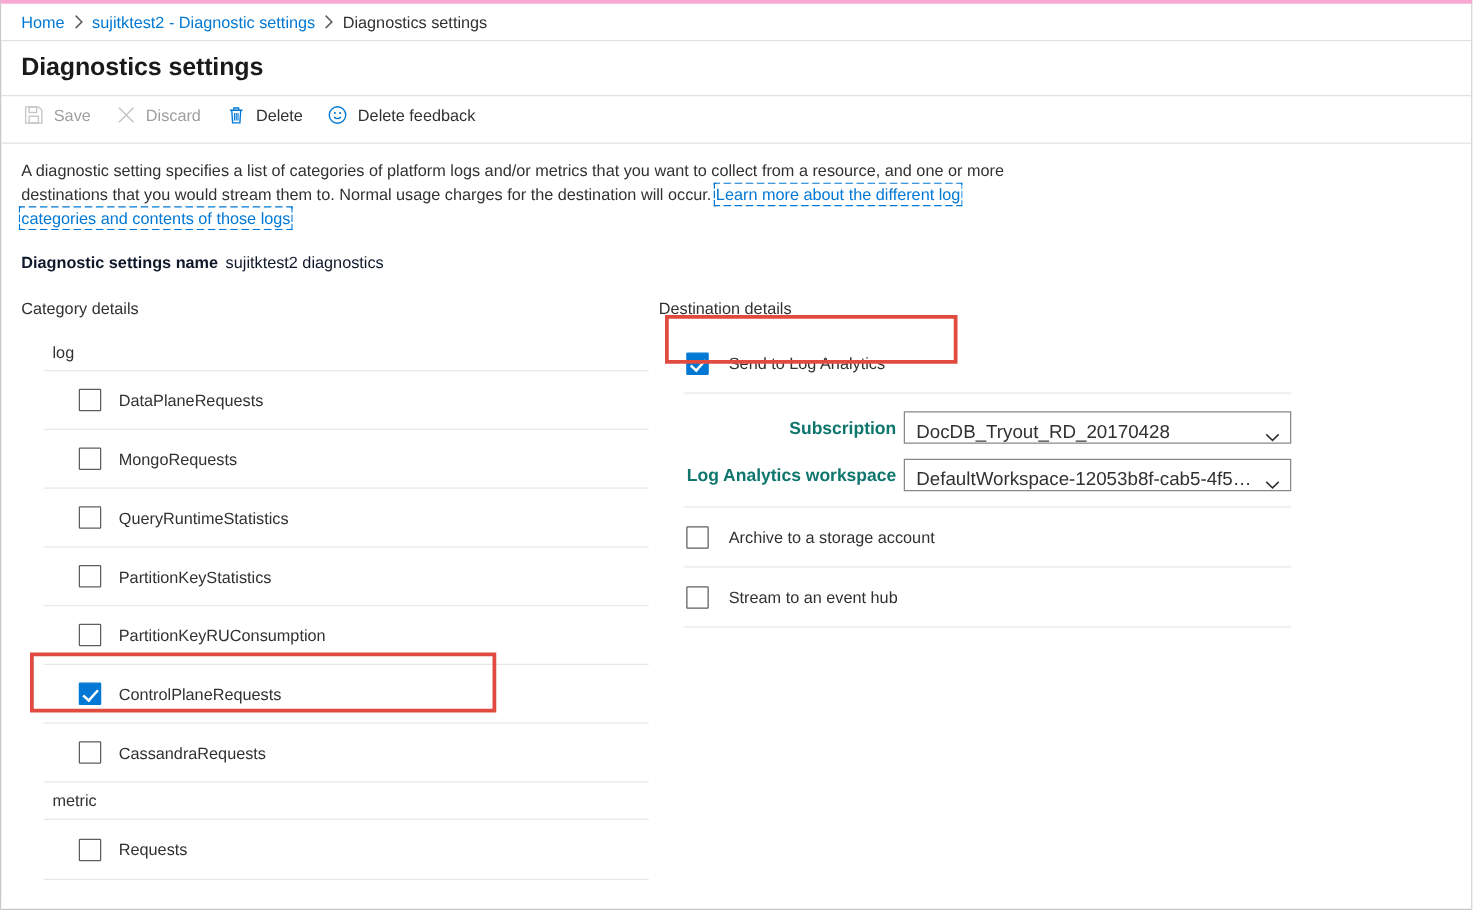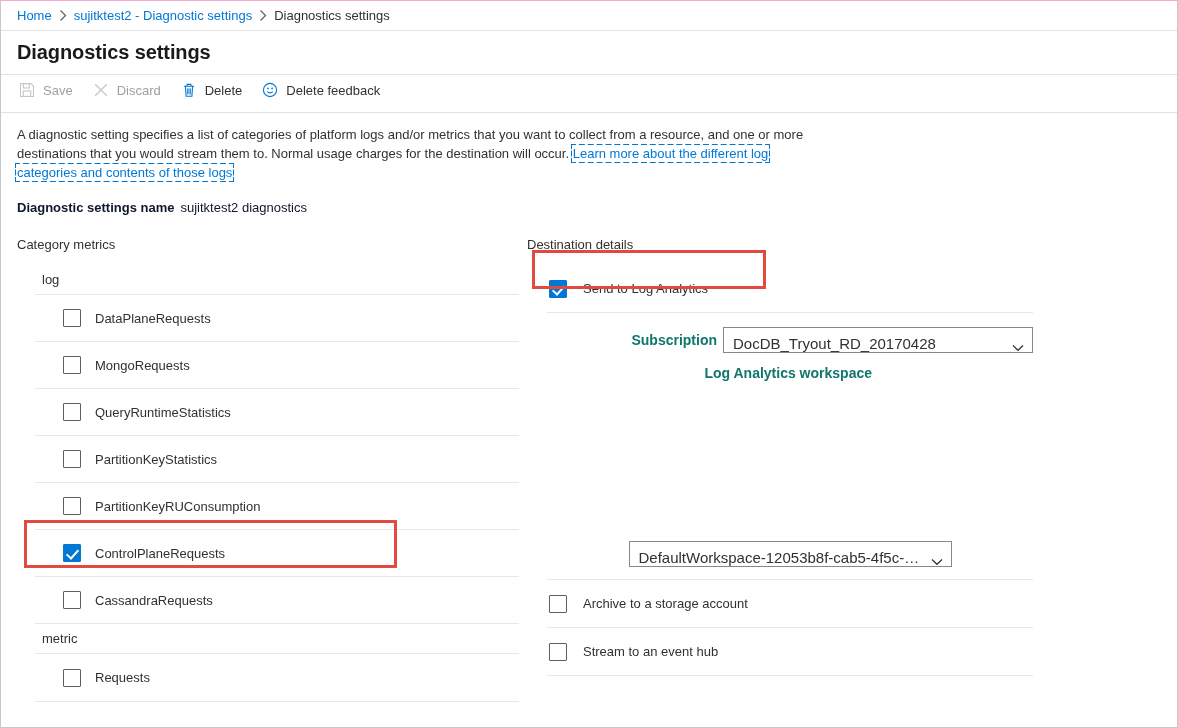--- a/index.html
+++ b/index.html
@@ -13,21 +13,21 @@
     font-size: 13px;
     color: #323130;
     -webkit-font-smoothing: antialiased;
   }
   #app {
     position: relative;
     width: 1178px;
     height: 728px;
     background: #ffffff;
     overflow: hidden;
-    border-top: 1px solid #f9a8d4;
+    border-top: 3px solid #f9a8d4;
     border-left: 1px solid #c8c8c8;
     border-right: 1px solid #c8c8c8;
   }
 
   
   .breadcrumb-bar {
     height: 30px;
     display: flex;
     align-items: center;
     padding: 0 0 0 16px;
@@ -206,21 +206,21 @@
 
   .field-area {
     padding: 14px 0 12px 0;
     border-bottom: 1px solid #e8e8e8;
   }
   .field-row {
     display: flex;
     align-items: center;
     margin-bottom: 12px;
   }
-  .field-row:last-child { margin-bottom: 0; flex-direction: column; }
+  .field-row:last-child { margin-bottom: 0; }
   .field-label {
     width: 176px;
     flex: 0 0 176px;
     text-align: right;
     padding-right: 6px;
     font-weight: bold;
     font-size: 14px;
     color: #0f766e;
   }
   .dropdown {
@@ -339,21 +339,21 @@
       <span>A diagnostic setting specifies a list of categories of platform logs and/or metrics that you want to collect from a resource, and one or more destinations that you would stream them to. Normal usage charges for the destination will occur. </span><a class="learn">Learn more about the different log categories and contents of those logs</a>
     </div>
 
     <div class="settings-name-row">
       <span class="lbl">Diagnostic settings name</span><span class="val">sujitktest2 diagnostics</span>
     </div>
 
     <div class="columns">
 
       <div class="col-left">
-        <div class="section-head">Category metrics</div>
+        <div class="section-head">Category details</div>
 
         <div class="cat-list">
 
           <div class="cat-group">log</div>
 
           <div class="cat-row">
             <span class="cb"></span>
             <span class="cb-label">DataPlaneRequests</span>
           </div>
 

